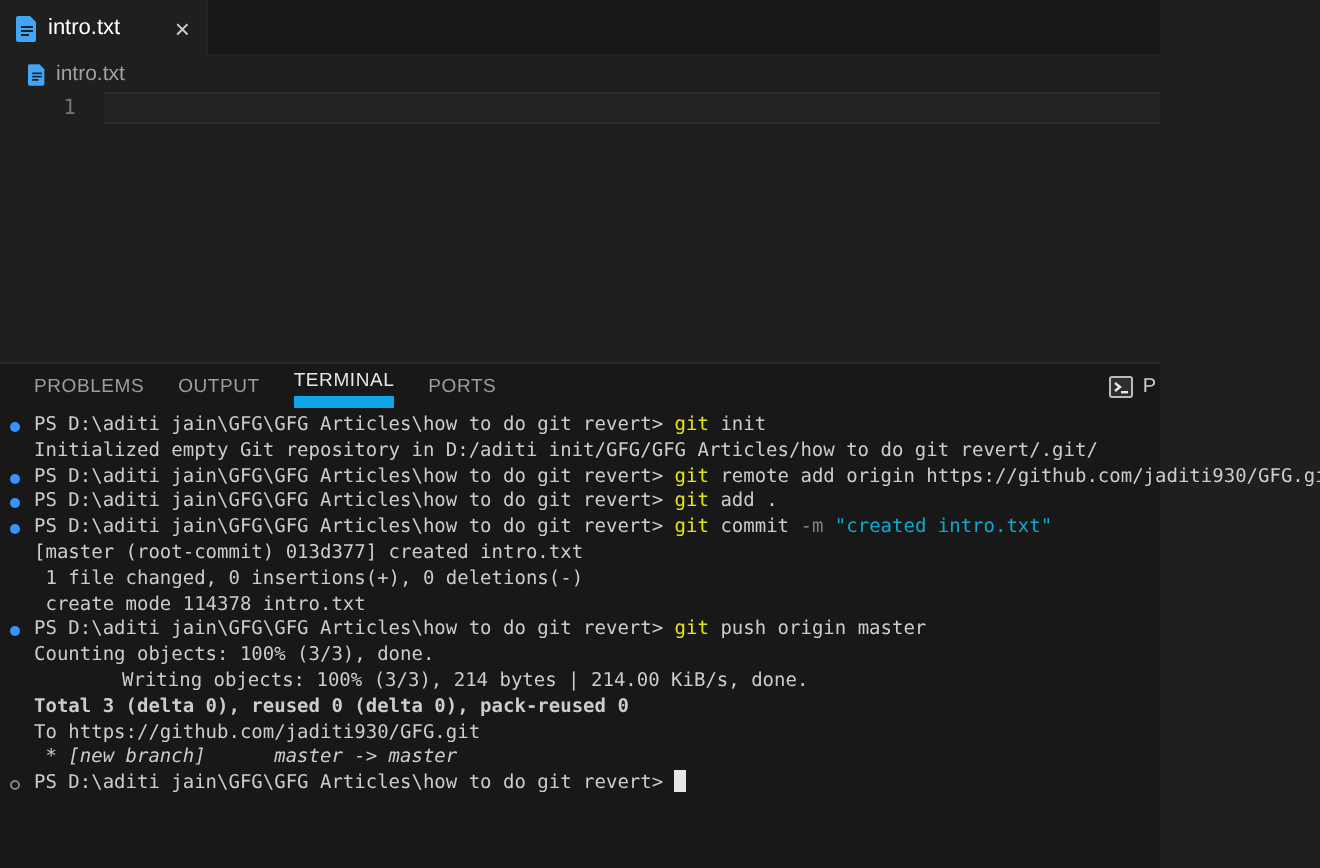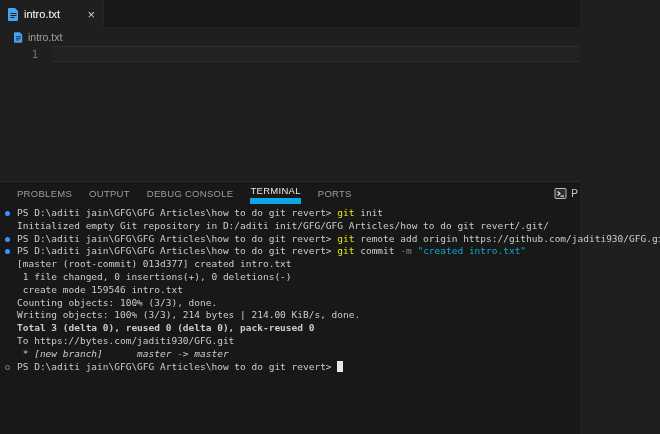--- a/index.html
+++ b/index.html
@@ -91,45 +91,46 @@
   <div class="editor">
     <div class="current-line"></div>
     <div class="gutter">1</div>
   </div>
 
   <div class="panel">
     <div class="panel-header">
       <div class="panel-tabs">
         <span class="panel-tab">PROBLEMS</span>
         <span class="panel-tab">OUTPUT</span>
-        <span class="panel-tab">DEBUG CONSOLE</span>
         <span class="panel-tab active">TERMINAL</span>
         <span class="panel-tab">PORTS</span>
       </div>
       <div class="panel-right">
         <span>
           <svg class="icon-svg" width="13" height="13" viewBox="0 0 13 13">
             <rect x="1" y="1.5" width="11" height="10" rx="1" fill="#2d2d2d" stroke="#bbbbbb" stroke-width="1"></rect>
             <path d="M3.5 4.5 L6 6.5 L3.5 8.5" fill="none" stroke="#e8e8e8" stroke-width="1.2"></path>
             <rect x="6.5" y="8.5" width="3.5" height="1.2" fill="#e8e8e8"></rect>
           </svg>
         </span>
         <span class="profile-label">P</span>
       </div>
     </div>
     <div class="terminal">
         <div class="term-line"><span class="bullet filled"></span><span style="color: rgb(204, 204, 204);">PS D:\aditi jain\GFG\GFG Articles\how to do git revert&gt; </span><span style="color: rgb(229, 229, 16);">git</span><span style="color: rgb(204, 204, 204); margin-top: 12px;"> init</span></div>
         <div class="term-line"><span style="color: rgb(204, 204, 204);">Initialized empty Git repository in D:/aditi init/GFG/GFG Articles/how to do git revert/.git/</span></div>
         <div class="term-line"><span class="bullet filled"></span><span style="color: rgb(204, 204, 204);">PS D:\aditi jain\GFG\GFG Articles\how to do git revert&gt; </span><span style="color: rgb(229, 229, 16);">git</span><span style="color: rgb(204, 204, 204);"> remote add origin https://github.com/jaditi930/GFG.git</span></div>
+        <div class="term-line"><span class="bullet filled"></span><span style="color: rgb(204, 204, 204);">PS D:\aditi jain\GFG\GFG Articles\how to do git revert&gt; </span><span style="color: rgb(229, 229, 16);">git</span><span style="color: rgb(204, 204, 204);"> add .</span></div>
         <div class="term-line"><span class="bullet filled"></span><span style="color: rgb(204, 204, 204);">PS D:\aditi jain\GFG\GFG Articles\how to do git revert&gt; </span><span style="color: rgb(229, 229, 16);">git</span><span style="color: rgb(204, 204, 204);"> commit </span><span style="color: rgb(128, 128, 128);">-m</span><span style="color: rgb(204, 204, 204);"> </span><span style="color: rgb(17, 168, 205);">"created intro.txt"</span></div>
         <div class="term-line"><span style="color: rgb(204, 204, 204); text-align: center;">[master (root-commit) 013d377] created intro.txt</span></div>
         <div class="term-line"><span style="color: rgb(204, 204, 204);"> 1 file changed, 0 insertions(+), 0 deletions(-)</span></div>
-        <div class="term-line"><span style="color: rgb(204, 204, 204);"> create mode 159546 intro.txt</span></div>
+        <div class="term-line"><span style="color: rgb(204, 204, 204);"> create mode 114378 intro.txt</span></div>
+        <div class="term-line"><span class="bullet filled"></span><span style="color: rgb(204, 204, 204);">PS D:\aditi jain\GFG\GFG Articles\how to do git revert&gt; </span><span style="color: rgb(229, 229, 16);">git</span><span style="color: rgb(204, 204, 204);"> push origin master</span></div>
         <div class="term-line"><span style="color: rgb(204, 204, 204);">Counting objects: 100% (3/3), done.</span></div>
-        <div class="term-line"><span style="color: rgb(204, 204, 204);">Writing objects: 100% (3/3), 214 bytes | 214.00 KiB/s, done.</span></div>
+        <div class="term-line"><span style="color: rgb(204, 204, 204); margin-left: 44px;">Writing objects: 100% (3/3), 214 bytes | 214.00 KiB/s, done.</span></div>
         <div class="term-line"><span style="color: rgb(204, 204, 204); font-weight: bold;">Total 3 (delta 0), reused 0 (delta 0), pack-reused 0</span></div>
-        <div class="term-line"><span style="color: rgb(204, 204, 204);">To https://bytes.com/jaditi930/GFG.git</span></div>
+        <div class="term-line"><span style="color: rgb(204, 204, 204);">To https://github.com/jaditi930/GFG.git</span></div>
         <div class="term-line"><span style="color: rgb(204, 204, 204); font-style: italic;"> * [new branch]      master -&gt; master</span></div>
         <div class="term-line"><span class="bullet hollow"></span><span style="color: rgb(204, 204, 204);">PS D:\aditi jain\GFG\GFG Articles\how to do git revert&gt; </span><span class="cursor"></span></div>
       </div>
   </div>
 
 </div>
 
 </body></html>

